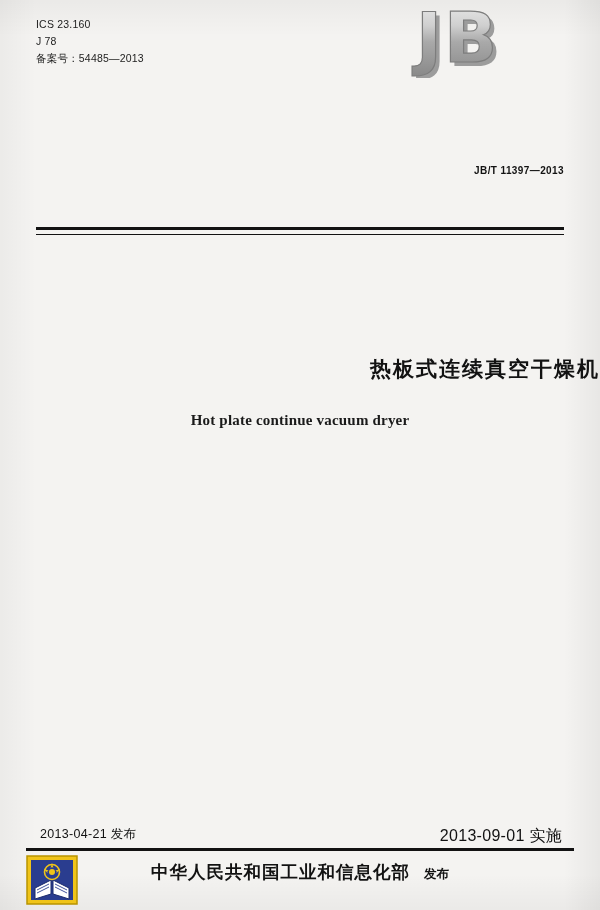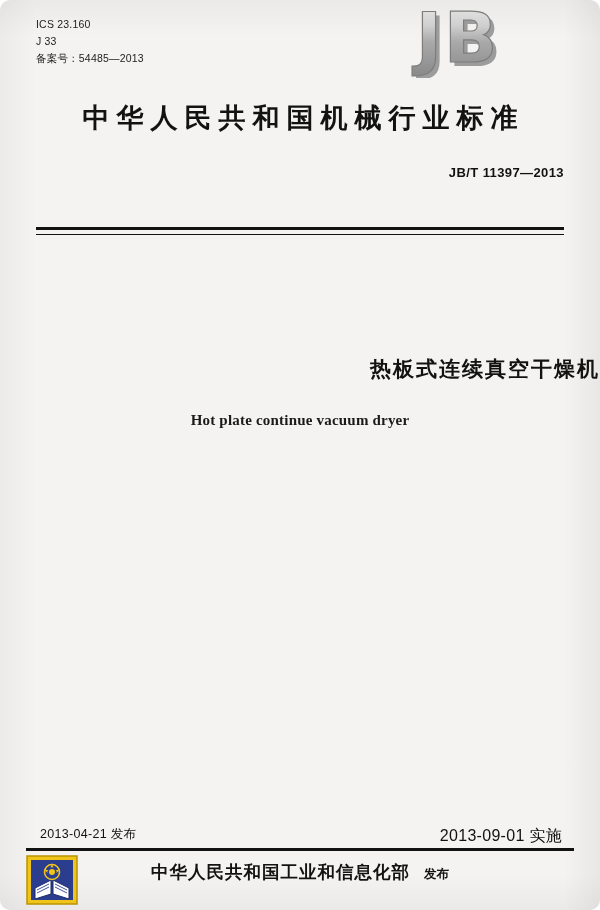--- a/index.html
+++ b/index.html
@@ -10,21 +10,20 @@
   body {
     font-family: "Liberation Sans", sans-serif;
   }
   .page {
     position: relative;
     width: 600px;
     height: 910px;
     margin: 0 auto;
     background: #f4f3f1;
     overflow: hidden;
-    border-radius: 10px;
   }
   
   .page::before {
     content: "";
     position: absolute;
     inset: 0;
     background:
       linear-gradient(90deg, rgba(0,0,0,0.035) 0%, rgba(0,0,0,0.0) 6%, rgba(0,0,0,0.0) 94%, rgba(0,0,0,0.05) 100%),
       linear-gradient(180deg, rgba(0,0,0,0.04) 0%, rgba(0,0,0,0) 4%, rgba(0,0,0,0) 96%, rgba(0,0,0,0.04) 100%);
     pointer-events: none;
@@ -65,21 +64,21 @@
     letter-spacing: 7px;
     color: #121212;
     text-indent: 7px;
   }
 
   
   .std-number {
     position: absolute;
     right: 36px;
     top: 165px;
-    font-size: 13px;
+    font-size: 10px;
     font-weight: bold;
     color: #121212;
     letter-spacing: 0.4px;
   }
 
   
   .rule {
     position: absolute;
     left: 36px;
     right: 36px;
@@ -167,42 +166,41 @@
   }
   .badge svg { display: block; }
 </style>
 </head>
 <body>
 
 <div class="page">
 
   <div class="meta">
     <div>ICS 23.160</div>
-    <div>J 33</div>
+    <div>J 78</div>
     <div>备案号：54485—2013</div>
   </div>
 
   <div class="emblem">
     <svg width="170" height="78" viewBox="0 0 170 78" aria-hidden="true">
       <defs>
         <linearGradient id="metal" x1="0" y1="0" x2="0" y2="1">
           <stop offset="0%" stop-color="#efefef"></stop>
           <stop offset="35%" stop-color="#cfcfcf"></stop>
           <stop offset="55%" stop-color="#a9a9a9"></stop>
           <stop offset="100%" stop-color="#868686"></stop>
         </linearGradient>
       </defs>
 
       <text x="24" y="66" font-family="DejaVu Sans, Liberation Sans, sans-serif" font-size="70" font-weight="bold" fill="#9c9c9c" letter-spacing="2">JB</text>
 
       <text x="20" y="62" font-family="DejaVu Sans, Liberation Sans, sans-serif" font-size="70" font-weight="bold" fill="url(#metal)" stroke="#7d7d7d" stroke-width="1.2" letter-spacing="2">JB</text>
     </svg>
   </div>
 
-  <div class="std-title">中华人民共和国机械行业标准</div>
 
   <div class="std-number">JB/T 11397—2013</div>
 
   <div class="rule rule-thick"></div>
   <div class="rule rule-thin"></div>
 
   <div class="subject-cn">热板式连续真空干燥机</div>
   <div class="subject-en">Hot plate continue vacuum dryer</div>
 
   <div class="date-issue">2013-04-21 发布</div>

